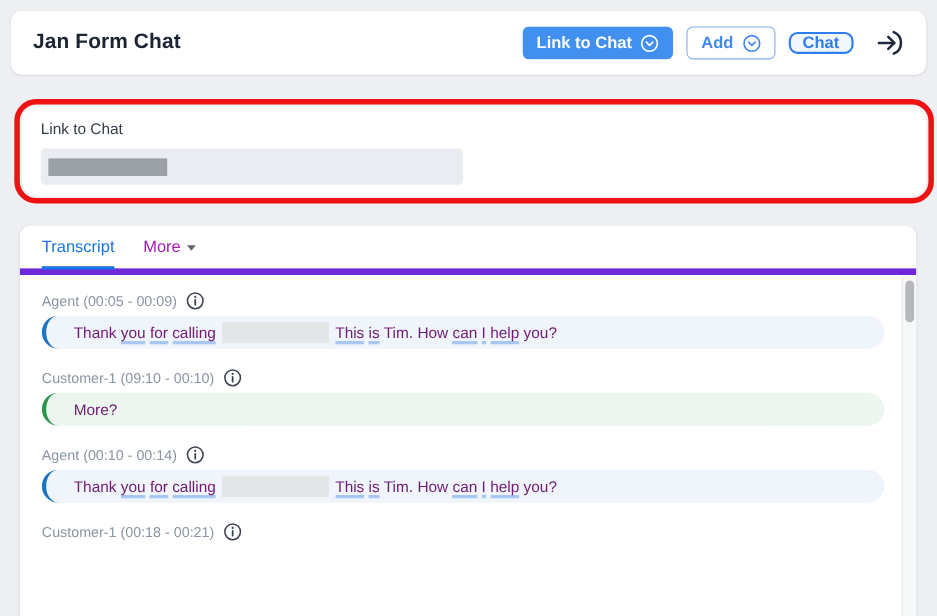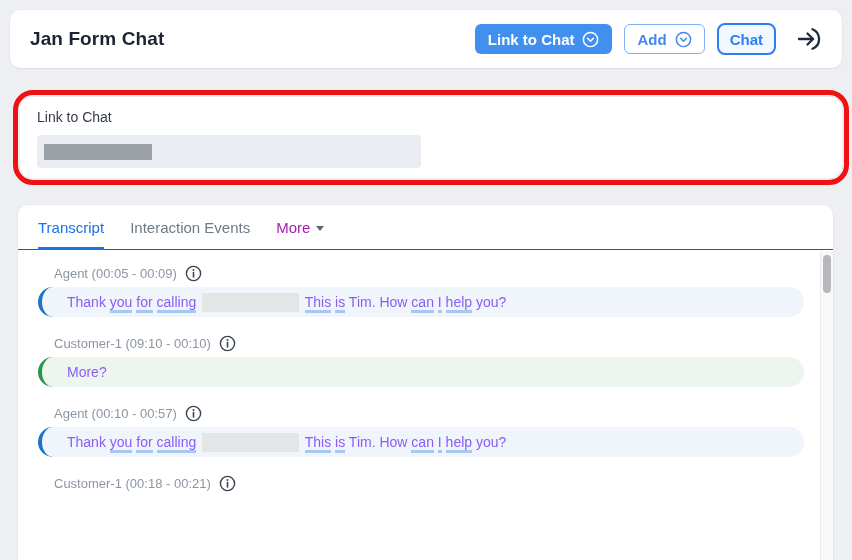--- a/index.html
+++ b/index.html
@@ -31,21 +31,21 @@
   .btn {
     display: inline-flex; align-items: center; gap: 8px;
     font-family: inherit; font-size: 15px; font-weight: 600;
     height: 30px; padding: 0 12px; border-radius: 6px; cursor: pointer;
     border: 1px solid transparent; background: none;
   }
   .btn-primary { background: #4190f0; color: #ffffff; }
   .btn-outline { background: #ffffff; color: #4188ef; border-color: #7fb0f3; align-items: center; }
   .btn-chat {
     background: #f2f8ff; color: #2f7df0; border: 2px solid #2f7df0;
-    border-radius: 8px; height: 32px; padding: 0 11px;
+    border-radius: 8px; height: 20px; padding: 0 11px;
   }
   .enter-icon { display: inline-flex; margin-left: 8px; cursor: pointer; }
 
   
   .annotation {
     margin: 22px 3px 0 13px;
     border: 5px solid #ee1212;
     border-radius: 20px;
     padding: 2px;
   }
@@ -67,21 +67,21 @@
   .transcript-card {
     margin: 20px 19px 0 18px;
     height: 420px;
     position: relative;
     overflow: hidden;
   }
   .tabs {
     height: 45px;
     display: flex; align-items: stretch;
     padding: 0 20px;
-    border-bottom: 1px solid #6d28d9;
+    border-bottom: 6px solid #6d28d9;
     gap: 26px;
   }
   .tab {
     display: flex; align-items: center; gap: 6px;
     font-size: 15px; color: #6f7a87;
     border-bottom: 3px solid transparent;
     margin-bottom: -1px;
     padding-top: 2px;
     cursor: pointer;
     white-space: nowrap;
@@ -91,27 +91,27 @@
   .caret {
     width: 0; height: 0; display: inline-block;
     border-left: 4.5px solid transparent;
     border-right: 4.5px solid transparent;
     border-top: 5px solid #5b6470;
     margin-top: 2px;
   }
 
   .transcript-body { padding: 15px 29px 0 20px; }
   .entry { margin-bottom: 18px; }
-  .speaker-row { display: flex; align-items: flex-start; gap: 8px; margin-bottom: 5px; margin-left: 16px; }
+  .speaker-row { display: flex; align-items: flex-start; gap: 8px; margin-bottom: 5px; }
   .speaker { font-size: 13px; color: #8b95a3; line-height: 17px; }
   .info-icon { display: inline-flex; cursor: pointer; }
   .bubble {
     height: 30px; display: flex; align-items: center;
     border-left: 4px solid; padding-left: 25px;
-    font-size: 14px; color: #8b5cf6; border-radius: 15px;
+    font-size: 14px; color: #701a75; border-radius: 15px;
   }
   .bubble.agent { background: #eff5fa; border-left-color: #1b74c5; }
   .bubble.customer { background: #ecf6ef; border-left-color: #29964b; }
   .msg { line-height: 18px; }
   .kw { border-bottom: 3px solid #a9c7f3; }
   .redaction {
     display: inline-block; width: 97px; height: 19px;
     background: #e4e5e7; vertical-align: -5px; margin: 0 2px;
   }
 
@@ -167,21 +167,20 @@
     <div class="field-label">Link to Chat</div>
     <div class="field-input">
       <span class="redacted-value"></span>
     </div>
   </div>
 </div>
 
 <div class="card transcript-card">
   <div class="tabs">
     <div class="tab active">Transcript</div>
-    <div class="tab">Interaction Events</div>
     <div class="tab tab-more">
       <span>More</span>
       <span class="caret"></span>
     </div>
   </div>
   <div class="transcript-body" id="transcript-body">
   <div class="entry">
     <div class="speaker-row">
       <span class="speaker">Agent (00:05 - 00:09)</span>
       <span class="info-icon">
@@ -208,21 +207,21 @@
         </svg>
       </span>
     </div>
     <div class="bubble customer">
           <span class="msg"><span>More?</span></span>
         </div>
   </div>
 
   <div class="entry">
     <div class="speaker-row">
-      <span class="speaker">Agent (00:10 - 00:57)</span>
+      <span class="speaker">Agent (00:10 - 00:14)</span>
       <span class="info-icon">
         <svg width="17" height="17" viewBox="0 0 17 17" fill="none">
           <circle cx="8.5" cy="8.5" r="7.1" stroke="#3c4350" stroke-width="1.4"></circle>
           <line x1="8.5" y1="7.6" x2="8.5" y2="12" stroke="#3c4350" stroke-width="1.6" stroke-linecap="round"></line>
           <circle cx="8.5" cy="4.9" r="1" fill="#3c4350"></circle>
         </svg>
       </span>
     </div>
     <div class="bubble agent">
           <span class="msg"><span>Thank </span><span class="kw">you</span><span> </span><span class="kw">for</span><span> </span><span class="kw">calling</span><span> </span><span class="redaction"></span><span> </span><span class="kw">This</span><span> </span><span class="kw">is</span><span> Tim. How </span><span class="kw">can</span><span> </span><span class="kw">I</span><span> </span><span class="kw">help</span><span> you?</span></span>

